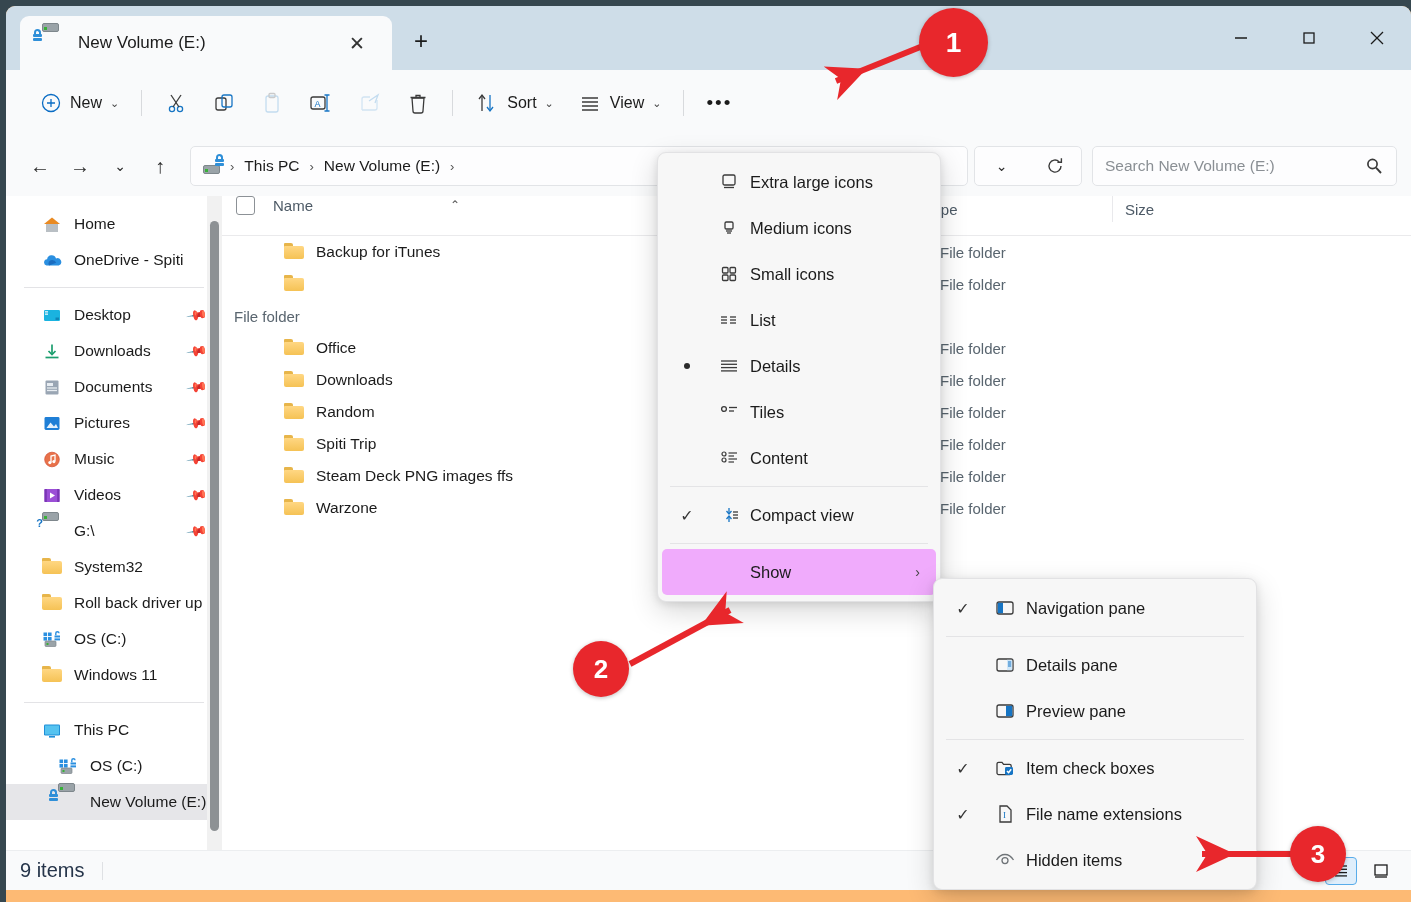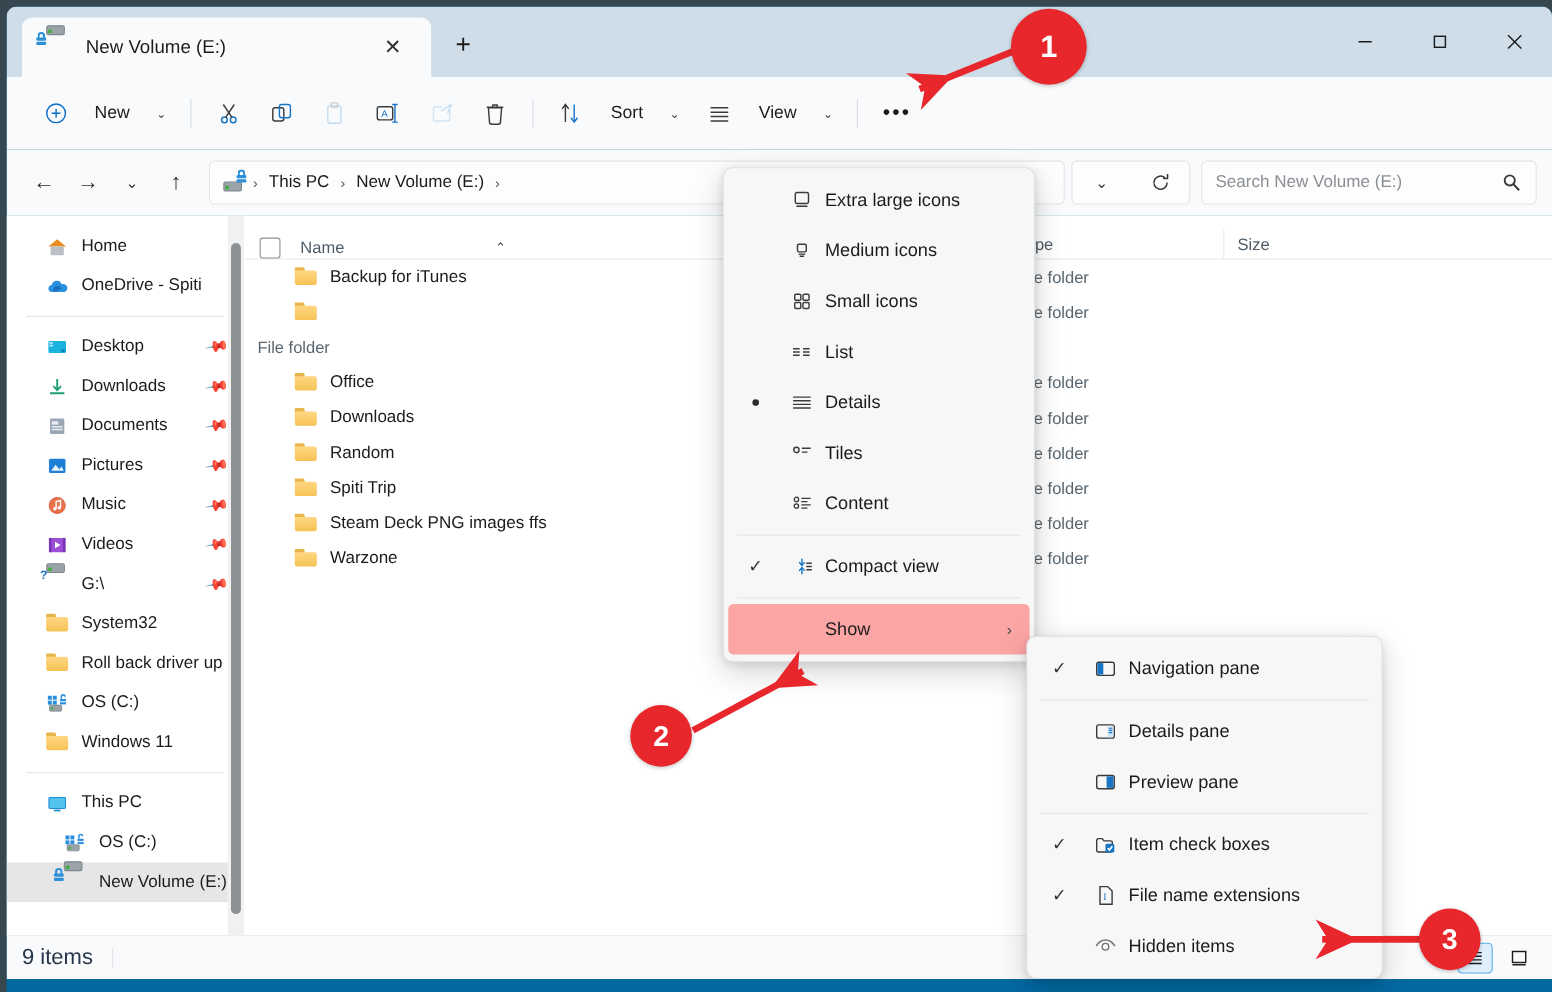--- a/index.html
+++ b/index.html
@@ -11,21 +11,21 @@
   }
   #root { position: relative; width: 1411px; height: 902px; }
 
   
   .desktop { position: absolute; inset: 0; background: #36474f; }
 
   
   .window {
     position: absolute; left: 6px; top: 6px;
     width: 1405px; height: 896px;
-    background: #0369a1;
+    background: #fdba74;
     border-top-left-radius: 9px; border-top-right-radius: 9px;
     overflow: hidden;
   }
 
   
   .titlebar {
     position: relative; height: 64px;
     background: #cedde8;
   }
   .tab {
@@ -64,21 +64,21 @@
   .drv .band1 { position: absolute; right: 0; top: 1px; width: 9px; height: 3px; background: #2f8fd8; border-radius: 1px; }
   .drv .band2 { position: absolute; right: 0; top: 5px; width: 9px; height: 3px; background: #2f8fd8; border-radius: 1px; }
   .drv .arc { position: absolute; right: 1px; top: -4px; width: 7px; height: 7px; border: 2px solid #2f8fd8; border-bottom: none; border-radius: 4px 4px 0 0; }
 
   
   .cmdbar {
     position: relative; height: 66px; background: #f9fafb;
     display: flex; align-items: center; padding-left: 22px;
   }
   .cbtn {
-    height: 40px; display: flex; align-items: center; gap: 24px;
+    height: 40px; display: flex; align-items: center; gap: 8px;
     padding: 0 12px; border-radius: 5px; cursor: pointer; color: #1b1b1b;
     font-size: 16px;
   }
   .cbtn.disabled { opacity: .42; cursor: default; }
   .divider-v { width: 1px; height: 26px; background: #d8dadd; margin: 0 10px; }
   .chev { font-size: 11px; color: #444; }
 
   
   .navbar {
     height: 60px; background: #f9fafb; display: flex; align-items: center;
@@ -144,35 +144,35 @@
   }
 
   
   .folder { position: relative; width: 20px; height: 16px; }
   .folder .tabtop { position: absolute; left: 0; top: 0; width: 9px; height: 4px; background: #e7b54a; border-radius: 1px 2px 0 0; }
   .folder .main { position: absolute; left: 0; top: 3px; width: 20px; height: 13px; background: linear-gradient(180deg,#ffd783,#f5c255); border-radius: 1px 2px 2px 2px; }
 
   
   .filepane { flex: 1; background: #fff; position: relative; overflow: hidden; }
   .colheader {
-    height: 40px; display: flex; align-items: flex-end;
+    height: 40px; display: flex; align-items: flex-start;
     border-bottom: 1px solid #eaeaec; position: relative;
   }
   .col-name { width: 690px; display: flex; align-items: center; padding-left: 14px; position: relative; }
   .hdr-check {
     width: 19px; height: 19px; border: 1.5px solid #8c9196; border-radius: 3px; background: #fff;
     cursor: pointer; flex: none;
   }
   .hdr-label { font-size: 15px; color: #4d5a66; margin-left: 18px; cursor: pointer; }
   .sortcaret { position: absolute; left: 228px; top: 2px; font-size: 12px; color: #5a5a5a; }
   .col-type { width: 200px; padding-left: 12px; font-size: 15px; color: #4d5a66; border-left: 1px solid #e9e9ec; height: 26px; display:flex; align-items:center; cursor: pointer;}
   .col-size { width: 140px; padding-left: 12px; font-size: 15px; color: #4d5a66; border-left: 1px solid #e9e9ec; height: 26px; display:flex; align-items:center; cursor: pointer;}
 
   .frow { height: 32px; display: flex; align-items: center; cursor: pointer; }
-  .fr-name { width: 690px; display: flex; padding-left: 46px; gap: 12px; }
+  .fr-name { width: 690px; display: flex; padding-left: 46px; gap: 12px; margin-left: 16px; }
   .fr-label { font-size: 15.5px; color: #1b1b1b; white-space: nowrap; }
   .fr-type { width: 200px; padding-left: 12px; font-size: 15px; color: #59656f; }
   .fr-size { width: 140px; padding-left: 12px; font-size: 15px; color: #59656f; }
 
   
   .statusbar {
     height: 40px; background: #f9fafb; display: flex; align-items: center;
     padding: 0 14px; border-top: 1px solid #eceef0; position: relative;
   }
   .status-text { font-size: 20px; color: #26354a; }
@@ -190,21 +190,21 @@
     border: 1px solid #e2e2e4; border-radius: 9px;
     box-shadow: 0 9px 28px rgba(0,0,0,.16), 0 2px 8px rgba(0,0,0,.10);
     padding: 6px 4px; z-index: 40;
   }
   #viewmenu { left: 657px; top: 152px; width: 284px; }
   #showmenu { left: 933px; top: 578px; width: 324px; }
   .mitem {
     height: 46px; display: flex; align-items: center; border-radius: 5px;
     cursor: pointer; position: relative; padding-left: 4px;
   }
-  .mitem.hl { background: #fca5a5; }
+  .mitem.hl { background: #f0abfc; }
   .m-check { width: 42px; display: flex; align-items: center; justify-content: center; color: #333; font-size: 16px; }
   .m-icon { width: 42px; display: flex; align-items: center; justify-content: center; }
   .m-label { font-size: 16.5px; color: #1b1b1b; }
   .m-arrow { position: absolute; right: 16px; font-size: 14px; color: #444; }
   .m-sep { height: 1px; background: #e4e4e6; margin: 5px 8px; }
   .radio-dot { width: 6px; height: 6px; border-radius: 50%; background: #2b2b2b; }
 
   
   .badge {
     position: absolute; border-radius: 50%; background: #e8272c;

